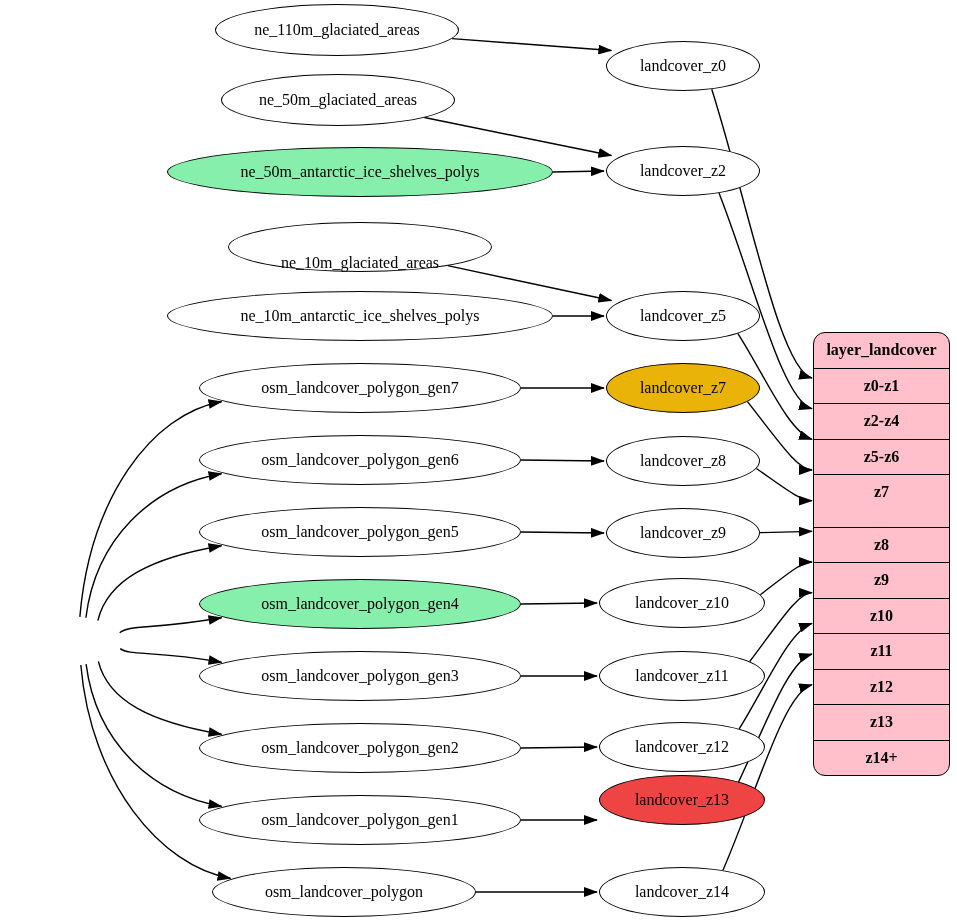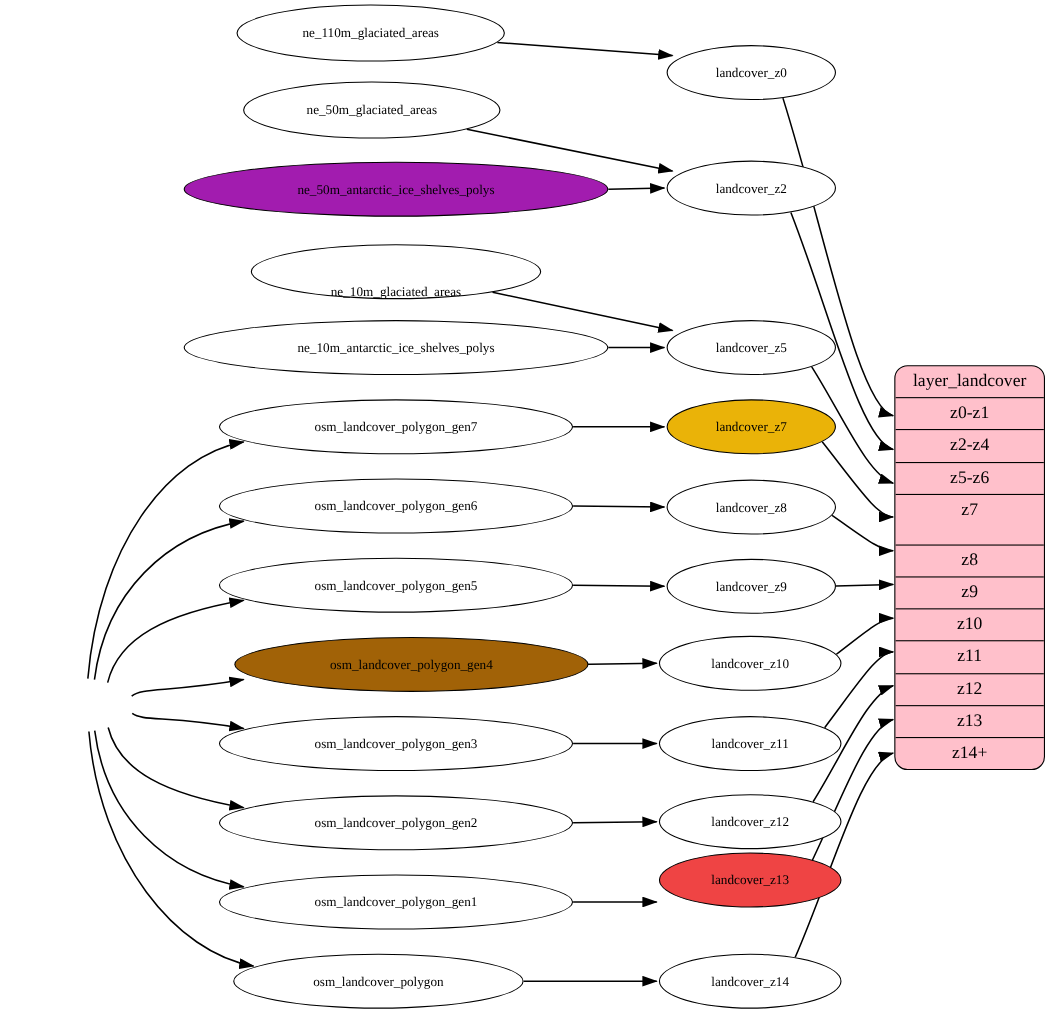--- a/index.html
+++ b/index.html
@@ -15,21 +15,21 @@
   .edge { fill: none; stroke-width: 1.4px; }
   #node-layer { position: absolute; left: 0; top: 0; width: 100%; height: 100%; pointer-events: none; }
   .node {
     position: absolute;
     box-sizing: border-box;
     border: 1.4px solid #000;
     border-radius: 50%;
     display: flex;
     align-items: center;
     justify-content: center;
-    font-size: 12px;
+    font-size: 16px;
     white-space: nowrap;
     line-height: 1;
   }
   #layer-table {
     position: absolute;
     box-sizing: border-box;
     border: 1.4px solid #000;
     border-radius: 12px;
     display: flex;
     flex-direction: column;
@@ -89,39 +89,39 @@
       <path d="M729.944599689253 799.5928114143179 C761.1256518073368 738.4438306203044, 785.7422719005609 662, 812 654" class="edge" stroke="#000000" marker-end="url(#arrow)"></path>
       <path d="M722.9150316793294 870.2485899961172 C756.7673196411843 792.304182197748, 783.4928101373854 692.6666666666667, 812 684.6666666666667" class="edge" stroke="#000000" marker-end="url(#arrow)"></path>
     </svg>
   <div id="node-layer">
       <div class="node" style="left: 215px; top: 4px; width: 244px; height: 52px; background: rgb(255, 255, 255); border-color: rgb(0, 0, 0);">
         <span>ne_110m_glaciated_areas</span>
       </div>
       <div class="node" style="left: 221px; top: 74px; width: 234px; height: 52px; background: rgb(255, 255, 255); border-color: rgb(0, 0, 0);">
         <span>ne_50m_glaciated_areas</span>
       </div>
-      <div class="node" style="left: 167px; top: 147px; width: 386px; height: 50px; background: #a21caf; border-color: rgb(0, 0, 0);">
+      <div class="node" style="left: 167px; top: 147px; width: 386px; height: 50px; background: #86efac; border-color: rgb(0, 0, 0);">
         <span>ne_50m_antarctic_ice_shelves_polys</span>
       </div>
       <div class="node" style="left: 228px; top: 222px; width: 264px; height: 50px; background: rgb(255, 255, 255); border-color: rgb(0, 0, 0); align-items: flex-end;">
         <span>ne_10m_glaciated_areas</span>
       </div>
       <div class="node" style="left: 167px; top: 291px; width: 386px; height: 50px; background: rgb(255, 255, 255); border-color: rgb(0, 0, 0);">
         <span>ne_10m_antarctic_ice_shelves_polys</span>
       </div>
       <div class="node" style="left: 199px; top: 363px; width: 322px; height: 50px; background: rgb(255, 255, 255); border-color: rgb(0, 0, 0);">
         <span>osm_landcover_polygon_gen7</span>
       </div>
       <div class="node" style="left: 199px; top: 435px; width: 322px; height: 50px; background: rgb(255, 255, 255); border-color: rgb(0, 0, 0);">
         <span>osm_landcover_polygon_gen6</span>
       </div>
       <div class="node" style="left: 199px; top: 507px; width: 322px; height: 50px; background: rgb(255, 255, 255); border-color: rgb(0, 0, 0);">
         <span>osm_landcover_polygon_gen5</span>
       </div>
-      <div class="node" style="left: 213px; top: 579px; width: 322px; height: 50px; background: #a16207; border-color: rgb(0, 0, 0);">
+      <div class="node" style="left: 199px; top: 579px; width: 322px; height: 50px; background: #86efac; border-color: rgb(0, 0, 0);">
         <span>osm_landcover_polygon_gen4</span>
       </div>
       <div class="node" style="left: 199px; top: 651px; width: 322px; height: 50px; background: rgb(255, 255, 255); border-color: rgb(0, 0, 0);">
         <span>osm_landcover_polygon_gen3</span>
       </div>
       <div class="node" style="left: 199px; top: 723px; width: 322px; height: 50px; background: rgb(255, 255, 255); border-color: rgb(0, 0, 0);">
         <span>osm_landcover_polygon_gen2</span>
       </div>
       <div class="node" style="left: 199px; top: 795px; width: 322px; height: 50px; background: rgb(255, 255, 255); border-color: rgb(0, 0, 0);">
         <span>osm_landcover_polygon_gen1</span>
@@ -156,21 +156,21 @@
       <div class="node" style="left: 599px; top: 722px; width: 166px; height: 50px; background: rgb(255, 255, 255); border-color: rgb(0, 0, 0);">
         <span>landcover_z12</span>
       </div>
       <div class="node" style="left: 599px; top: 775px; width: 166px; height: 50px; background: #ef4444; border-color: rgb(0, 0, 0);">
         <span>landcover_z13</span>
       </div>
       <div class="node" style="left: 599px; top: 867px; width: 166px; height: 50px; background: rgb(255, 255, 255); border-color: rgb(0, 0, 0);">
         <span>landcover_z14</span>
       </div>
     </div>
-  <div id="layer-table" style="left: 813px; top: 332px; width: 137px; height: 368px; background: rgb(255, 192, 203); border-color: rgb(0, 0, 0);">
+  <div id="layer-table" style="left: 813px; top: 332px; width: 137px; height: 444px; background: rgb(255, 192, 203); border-color: rgb(0, 0, 0); font-weight: bold;">
       <div class="trow header">layer_landcover</div>
       <div class="trow" style="border-top-color: rgb(0, 0, 0);">z0-z1</div>
       <div class="trow" style="border-top-color: rgb(0, 0, 0);">z2-z4</div>
       <div class="trow" style="border-top-color: rgb(0, 0, 0);">z5-z6</div>
       <div class="trow" style="border-top-color: rgb(0, 0, 0);">z7</div>
       <div class="trow" style="border-top-color: rgb(0, 0, 0); margin-top: 17px;">z8</div>
       <div class="trow" style="border-top-color: rgb(0, 0, 0);">z9</div>
       <div class="trow" style="border-top-color: rgb(0, 0, 0);">z10</div>
       <div class="trow" style="border-top-color: rgb(0, 0, 0);">z11</div>
       <div class="trow" style="border-top-color: rgb(0, 0, 0);">z12</div>

